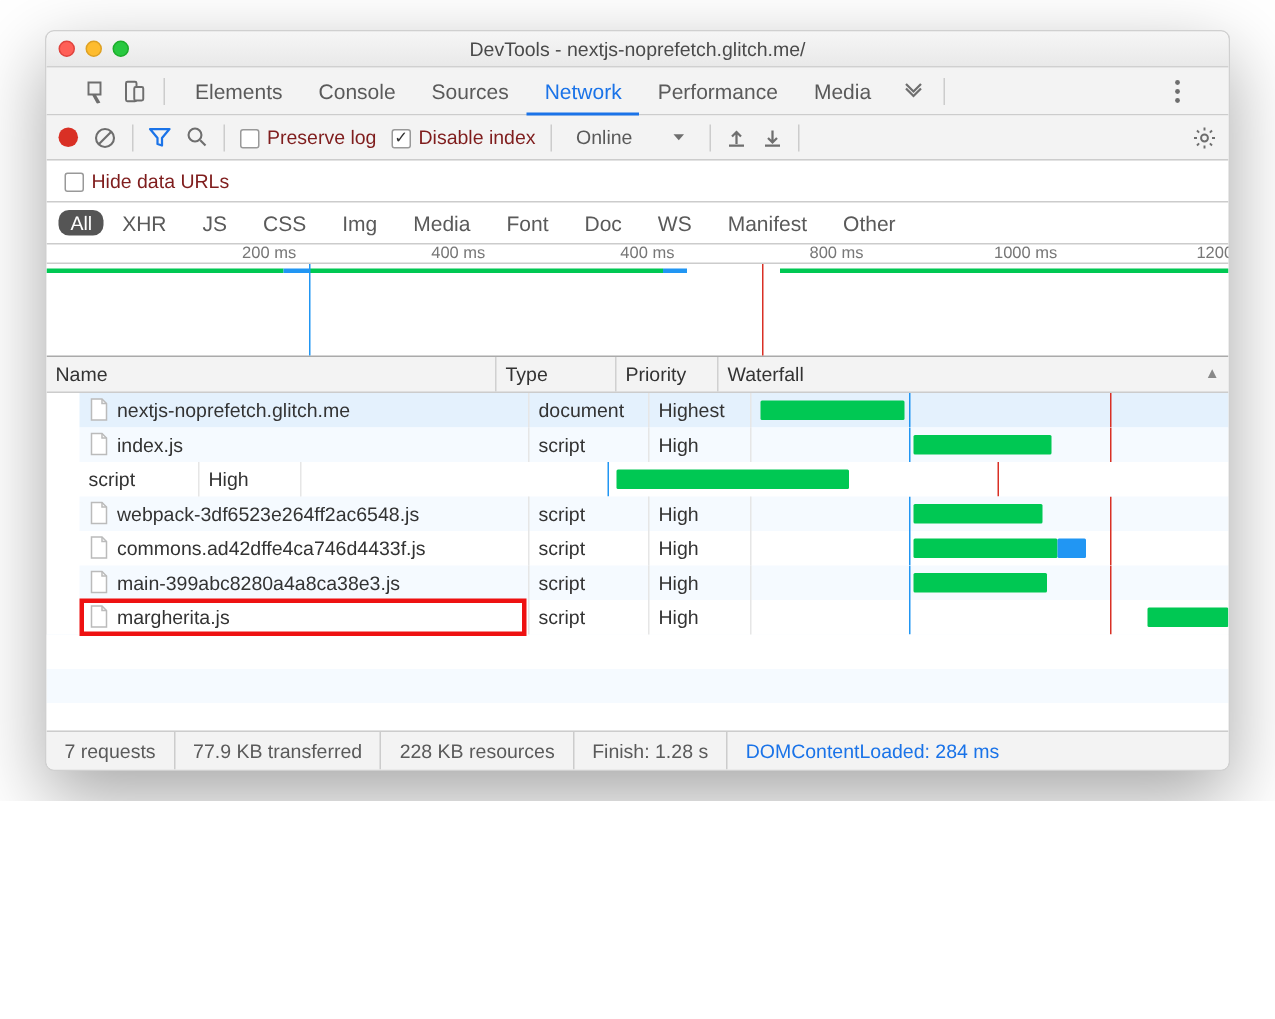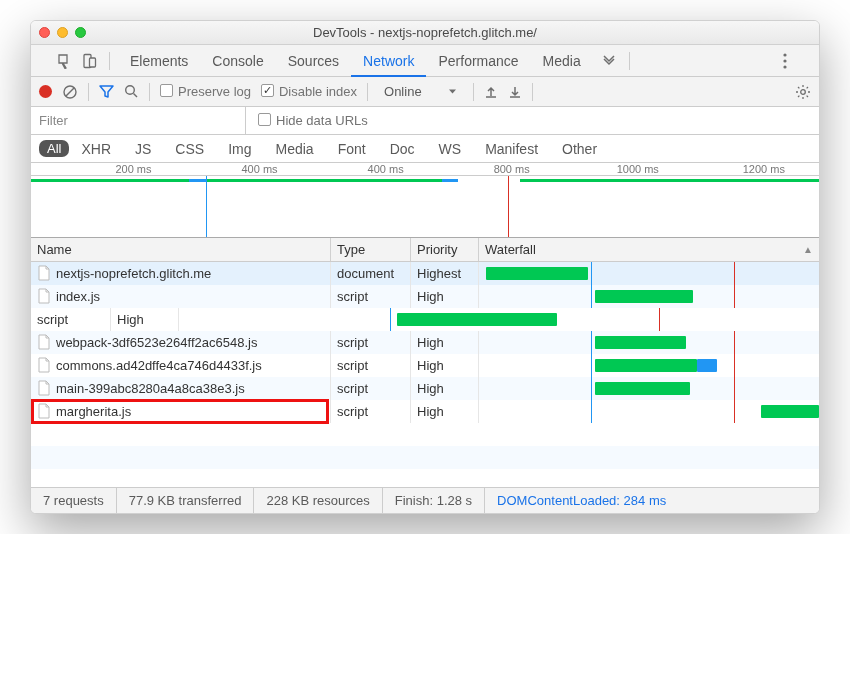--- a/index.html
+++ b/index.html
@@ -56,52 +56,52 @@
   .toolbar {
     display:flex; align-items:center; gap:10px;
     border-bottom:1px solid #ccc;
     height:30px; padding:0 8px;
     background:#f3f3f3;
   }
   .rec { width:13px; height:13px; border-radius:50%; background:#d93025;}
   .iconbtn svg { display:block; }
   .toolbar .sep { width:1px; height:18px; background:#ccc; }
   .funnel { color:#1a73e8; }
-  .chk { display:flex; align-items:flex-start; gap:5px; color:#737373; font-size:13px;}
+  .chk { display:flex; align-items:flex-end; gap:5px; color:#7f1d1d; font-size:13px;}
   .chkbox { width:13px; height:13px; border:1px solid #999; background:#fff; border-radius:2px; display:flex; align-items:center; justify-content:center;}
   .chkbox.on::after { content:"✓"; font-size:11px; color:#333; line-height:1;}
   .select { display:flex; align-items:center; gap:26px; color:#5a5a5a; padding:0 6px;}
   .gear { margin-left:auto; color:#6e6e6e;}
   
   .filterbar { display:flex; align-items:center; height:28px; border-bottom:1px solid #ccc; }
   .filterinput { width:215px; height:100%; border:none; border-right:1px solid #ccc; padding:0 8px; font-size:13px; color:#333; outline:none; background:#fff;}
   .filterinput::placeholder{color:#888;}
   .hideurls { margin-left:12px; }
   
   .typerow { display:flex; align-items:center; gap:12px; padding:5px 8px; border-bottom:1px solid #ccc; font-size:14px; color:#5a5a5a;}
   .pill { background:#555; color:#fff; border-radius:7px; padding:1px 8px; font-size:13px;}
   
   .ruler { position:relative; height:13px; border-bottom:1px solid #ccc; font-size:11px; color:#777;}
-  .tick { position:absolute; top:0; transform:translateX(-50%);}
+  .tick { position:absolute; top:0; transform:translateX(-50%);margin-left:46px;}
   .tick::before { content:""; position:absolute; left:50%; top:12px; width:1px; height:0px;}
   
   .overview { position:relative; height:62px; border-bottom:1px solid #aaa; background:#fff;}
   .ov-bar { position:absolute; top:3px; height:3px; background:#00c853;}
   .ov-bar.blue { background:#2196f3;}
   .ov-vline { position:absolute; top:0; bottom:0; width:1px;}
   
   .tbl { width:100%; }
   .tblhead { display:flex; background:#f3f3f3; border-bottom:1px solid #ccc; height:24px; line-height:24px; font-size:13px; color:#333;}
   .col { border-right:1px solid #d0d0d0; padding:0 6px; overflow:hidden; white-space:nowrap;}
   .col.name { width:300px;}
   .col.type { width:80px;}
   .col.prio { width:68px;}
   .col.wf { flex:1; border-right:none; position:relative;}
   .sortcaret { float:right; color:#888; font-size:10px;}
-  .rows { position:relative; }
+  .rows { position:relative;margin-left:22px; }
   .row { display:flex; height:23px; line-height:23px; font-size:13px; color:#333; background:#fff;}
   .row.alt { background:#f5faff;}
   .row.sel { background:#e4f1fd;}
   .row .col { border-right:1px solid #e6e6e6;}
   .row .col.wf { border-right:none;}
   .fileicon { width:14px; height:16px; display:inline-block; vertical-align:-3px; margin-right:5px;}
   .highlight-box { position:absolute; border:3px solid #e11; pointer-events:none;}
   
   .wf-bar { position:absolute; top:5px; height:13px; background:#00c853; border-radius:1px;}
   .wf-bar.blue { background:#2196f3;}
@@ -221,21 +221,20 @@
     <div class="sep"></div>
     <div class="iconbtn gear">
       <svg width="16" height="16" viewBox="0 0 16 16">
           <circle cx="8" cy="8" r="2.3" fill="none" stroke="#6e6e6e" stroke-width="1.3"></circle>
           <path d="M8 1v2M8 13v2M1 8h2M13 8h2M3 3l1.4 1.4M11.6 11.6L13 13M3 13l1.4-1.4M11.6 4.4L13 3" stroke="#6e6e6e" stroke-width="1.3"></path>
         </svg>
     </div>
   </div>
 
   <div class="filterbar">
-    <input class="filterinput" placeholder="Filter" style="">
     <label class="chk hideurls">
       <span class="chkbox" id="chk-hideurls"></span>
       <span>Hide data URLs</span>
     </label>
   </div>
 
   <div class="typerow">
     <span class="pill">All</span>
     <span id="typefilters-holder" style="display: contents;"><span style="margin-right: 12px;">XHR</span><span style="margin-right: 12px;">JS</span><span style="margin-right: 12px;">CSS</span><span style="margin-right: 12px;">Img</span><span style="margin-right: 12px;">Media</span><span style="margin-right: 12px;">Font</span><span style="margin-right: 12px;">Doc</span><span style="margin-right: 12px;">WS</span><span style="margin-right: 12px;">Manifest</span><span style="margin-right: 12px;">Other</span></span>
   </div>

